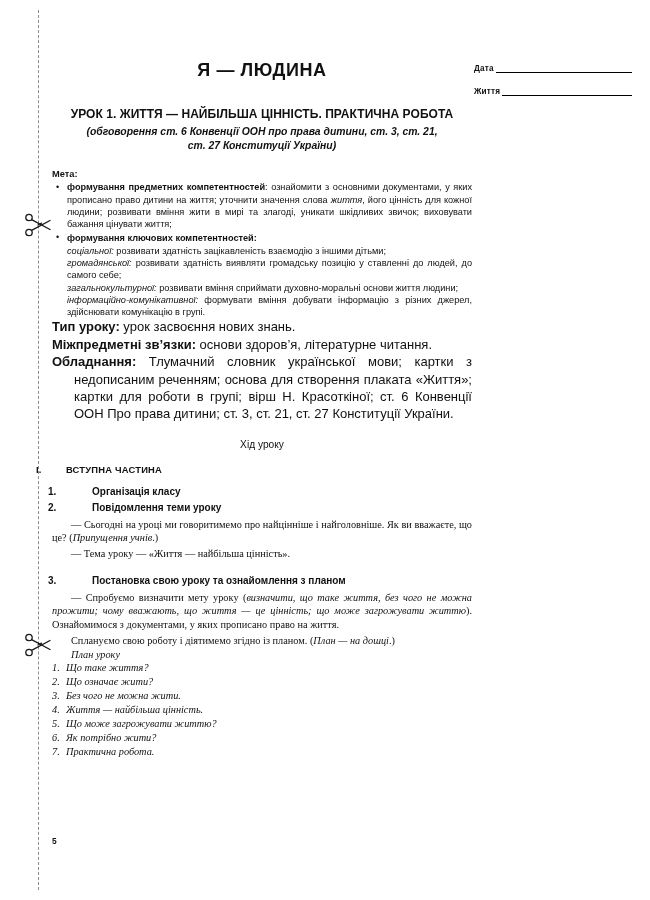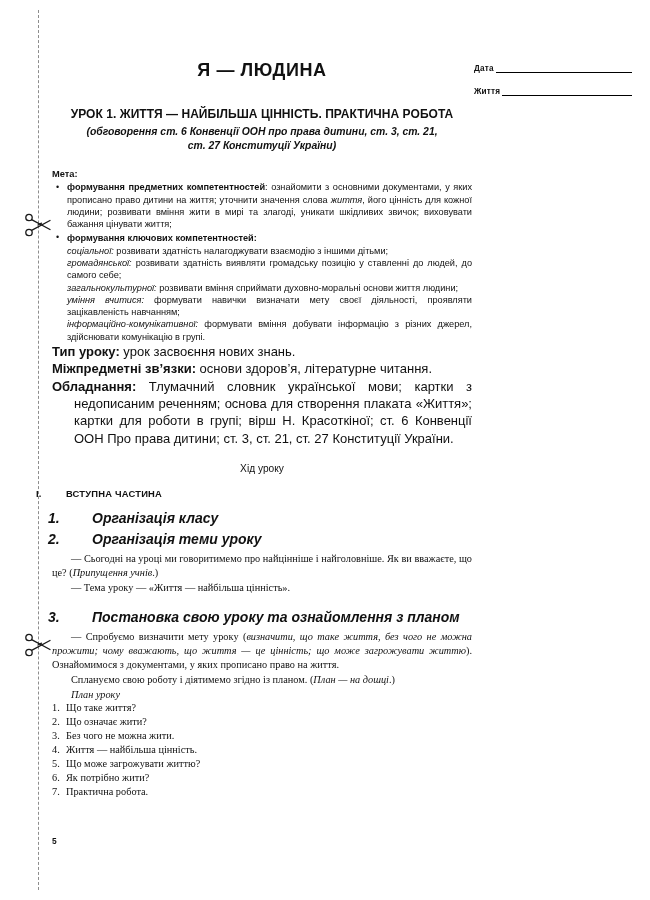--- a/index.html
+++ b/index.html
@@ -164,26 +164,25 @@
     margin: 0 0 11px 0;
     padding-left: 14px;
   }
   .roman-head .num {
     display: inline-block;
     width: 30px;
     margin-left: -30px;
   }
 
   .step-head {
-    font-size: 14px;
+    font-size: 10px;
     font-weight: bold;
     margin: 0 0 5px 0;
     padding-left: 40px;
     text-indent: -22px;
-    font-style: italic;
   }
   .step-head .num {
     display: inline-block;
     width: 22px;
   }
 
   
   .serif {
     font-family: "Liberation Serif", serif;
   }
@@ -205,20 +204,21 @@
 
   ol.plan {
     list-style: none;
     margin: 0;
     padding: 0;
   }
   ol.plan li {
     font-size: 10.3px;
     line-height: 1.355;
     margin: 0;
+    font-style: italic;
   }
   ol.plan li .n { display: inline-block; width: 14px; }
 
   .page-number {
     position: absolute;
     left: 52px;
     top: 836px;
     font-size: 8.4px;
     font-weight: bold;
   }
@@ -277,44 +277,43 @@
       <ul class="bullets">
         <li>
           <span class="bi">формування предметних компетентностей</span><span>: ознайомити з основними документами, у яких прописано право дитини на життя; уточнити значення слова </span><span class="it">життя</span><span>, його цінність для кожної людини; розвивати вміння жити в мирі та злагоді, уникати шкідливих звичок; виховувати бажання цінувати життя;</span>
         </li>
         <li>
           <span class="bi">формування ключових компетентностей:</span>
         </li>
       </ul>
 
       <div class="sub-items">
-        <p><span class="it">соціальної:</span><span> розвивати здатність налагоджувати взаємодію з іншими дітьми;</span></p>
+        <p><span class="it">соціальної:</span><span> розвивати здатність зацікавленість взаємодію з іншими дітьми;</span></p>
         <p><span class="it">громадянської:</span><span> розвивати здатність виявляти громадську позицію у ставленні до людей, до самого себе;</span></p>
         <p><span class="it">загальнокультурної:</span><span> розвивати вміння сприймати духовно-моральні основи життя людини;</span></p>
-        <p><span class="it">уміння вчитися:</span><span> формувати навички визначати мету своєї діяльності, проявляти зацікавленість навчанням;</span></p>
         <p><span class="it">інформаційно-комунікативної:</span><span> формувати вміння добувати інформацію з різних джерел, здійснювати комунікацію в групі.</span></p>
       </div>
 
       <p class="info-line"><span class="lbl">Тип уроку:</span><span> урок засвоєння нових знань.</span></p>
       <p class="info-line"><span class="lbl">Міжпредметні зв’язки:</span><span> основи здоров’я, літературне читання.</span></p>
       <p class="info-line hang"><span class="lbl">Обладнання:</span><span> Тлумачний словник української мови; картки з недописаним реченням; основа для створення плаката «Життя»; картки для роботи в групі; вірш Н. Красоткіної; ст. 6 Конвенції ООН Про права дитини; ст. 3, ст. 21, ст. 27 Конституції України.</span></p>
     </div>
 
     <div class="section-head">Хід уроку</div>
 
     <div class="roman-head">
       <span class="num">I.</span><span>ВСТУПНА ЧАСТИНА</span>
     </div>
 
     <div class="step-head">
       <span class="num">1.</span><span>Організація класу</span>
     </div>
 
     <div class="step-head">
-      <span class="num">2.</span><span>Організація теми уроку</span>
+      <span class="num">2.</span><span>Повідомлення теми уроку</span>
     </div>
     <div class="serif">
       <p class="para"><span>— Сьогодні на уроці ми говоритимемо про найцінніше і найголовніше. Як ви вважаєте, що це? (</span><span class="it">Припущення учнів</span><span>.)</span></p>
       <p class="para last"><span>— Тема уроку — «Життя — найбільша цінність».</span></p>
     </div>
 
     <div class="step-head">
       <span class="num">3.</span><span>Постановка свою уроку та ознайомлення з планом</span>
     </div>
     <div class="serif">

